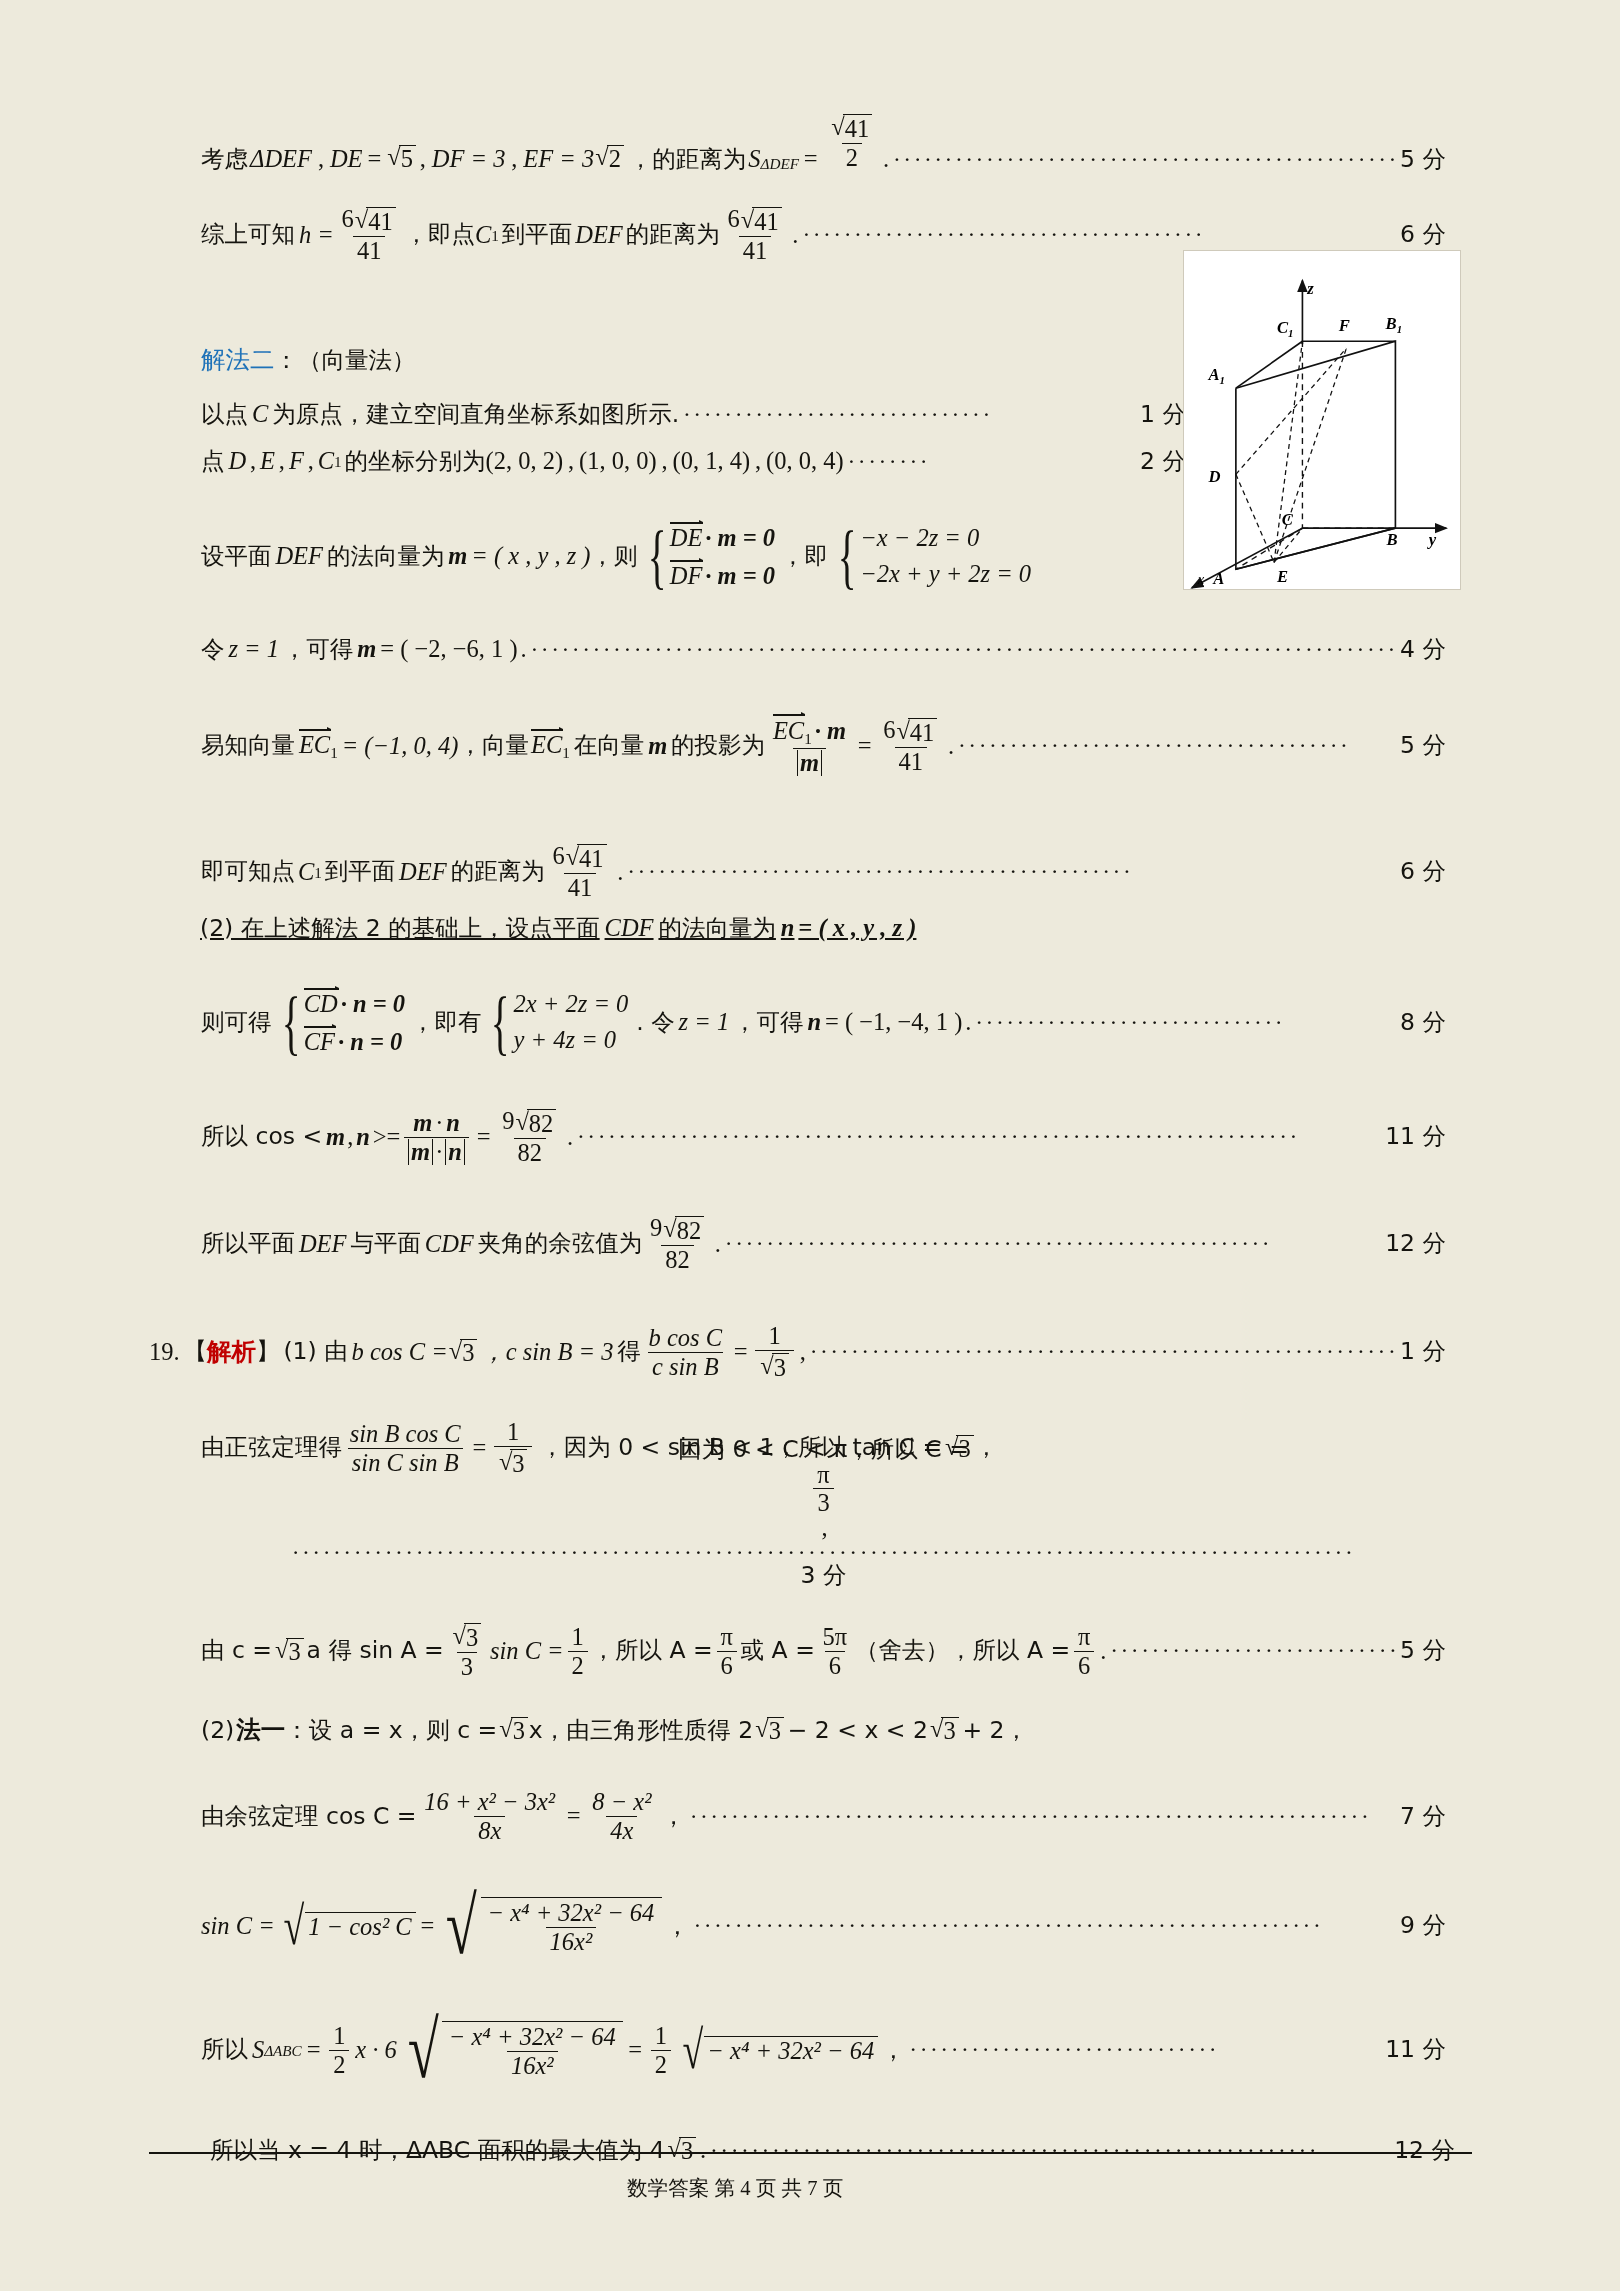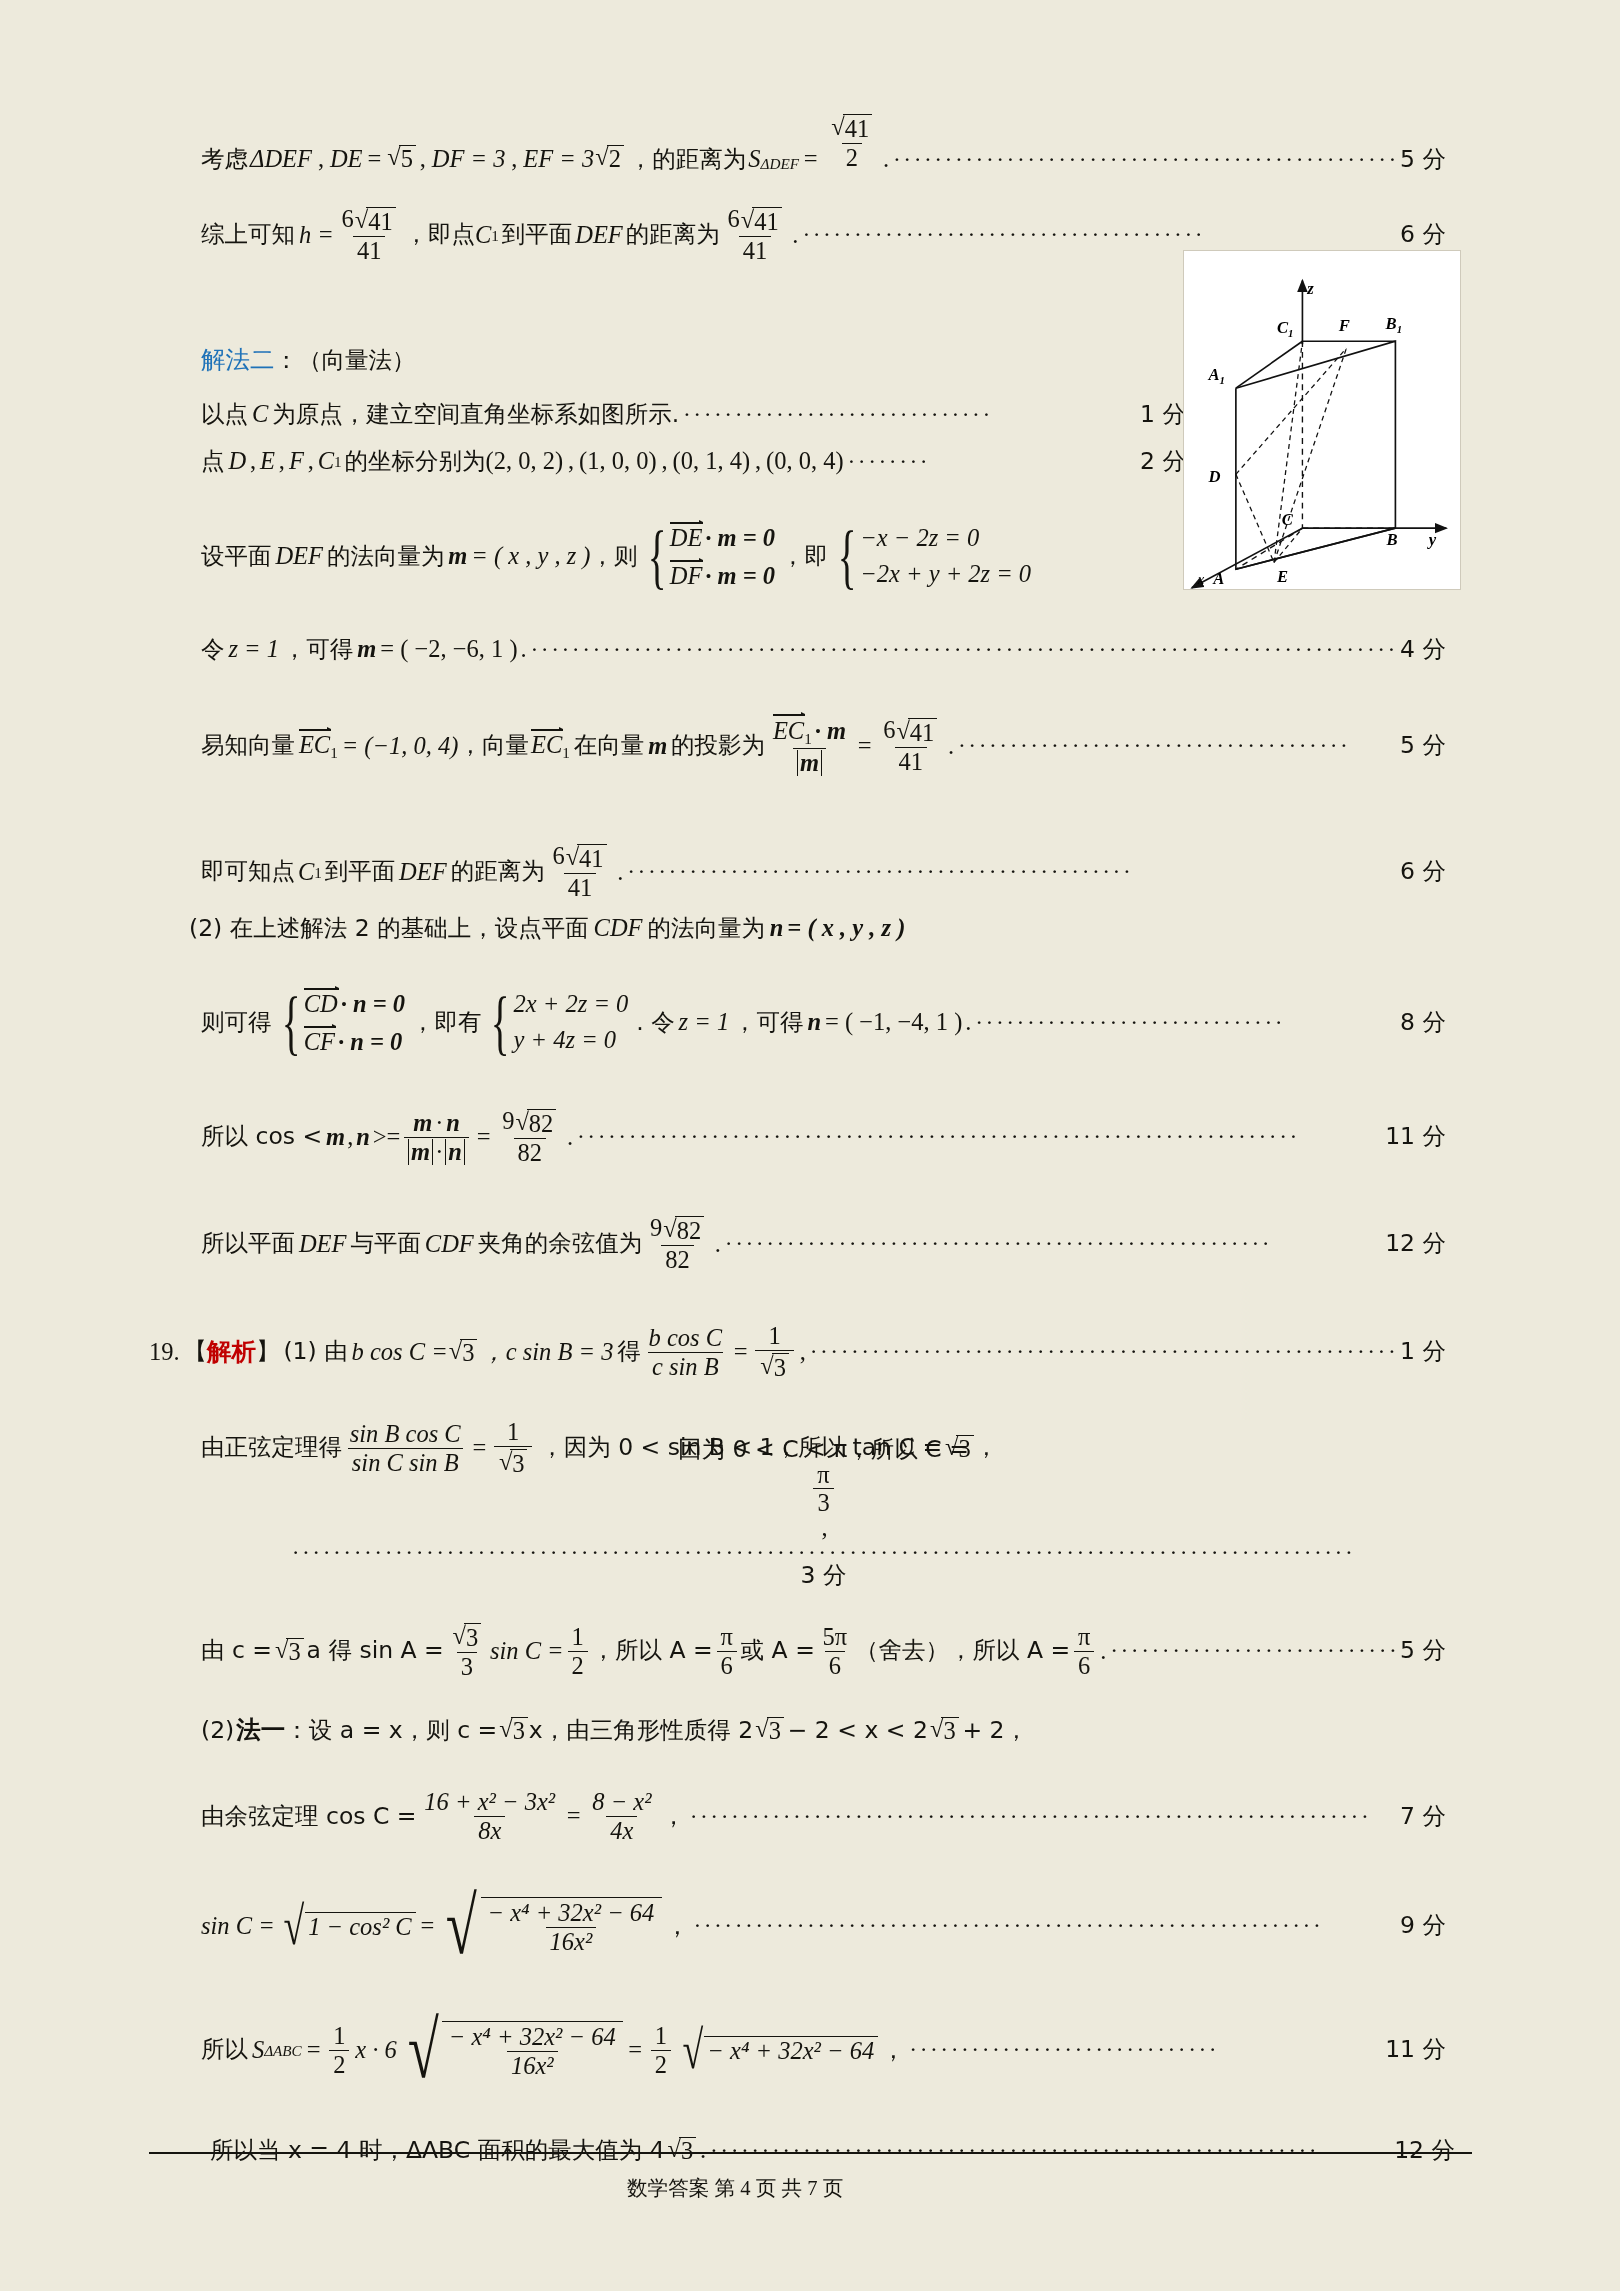--- a/index.html
+++ b/index.html
@@ -269,21 +269,21 @@
             <span class="sgn">√</span>
             <span class="bd">41</span>
           </span></span>
       <span class="den">41</span>
     </span>
     <span style="margin-left:2px">.</span>
     <span class="lead">·················································</span>
     <span class="score cn">6 分</span>
   </div>
 
-  <div class="ln" style="left:189px;top:916px;">
+  <div class="ln" style="left:200px;top:916px;text-decoration:underline;">
     <span class="cn">(2) 在上述解法 2 的基础上，设点平面</span>
     <span class="it" style="margin:0 4.9px">CDF</span>
     <span class="cn">的法向量为</span>
     <span class="bi" style="margin-left:4.9px">n</span>
     <span class="bi" style="margin-left:3.9px">= ( x , y , z )</span>
   </div>
 
   <div class="ln" style="left:201px;top:990px;width:1245px;">
     <span class="cn">则可得</span>
     <span class="sys">

